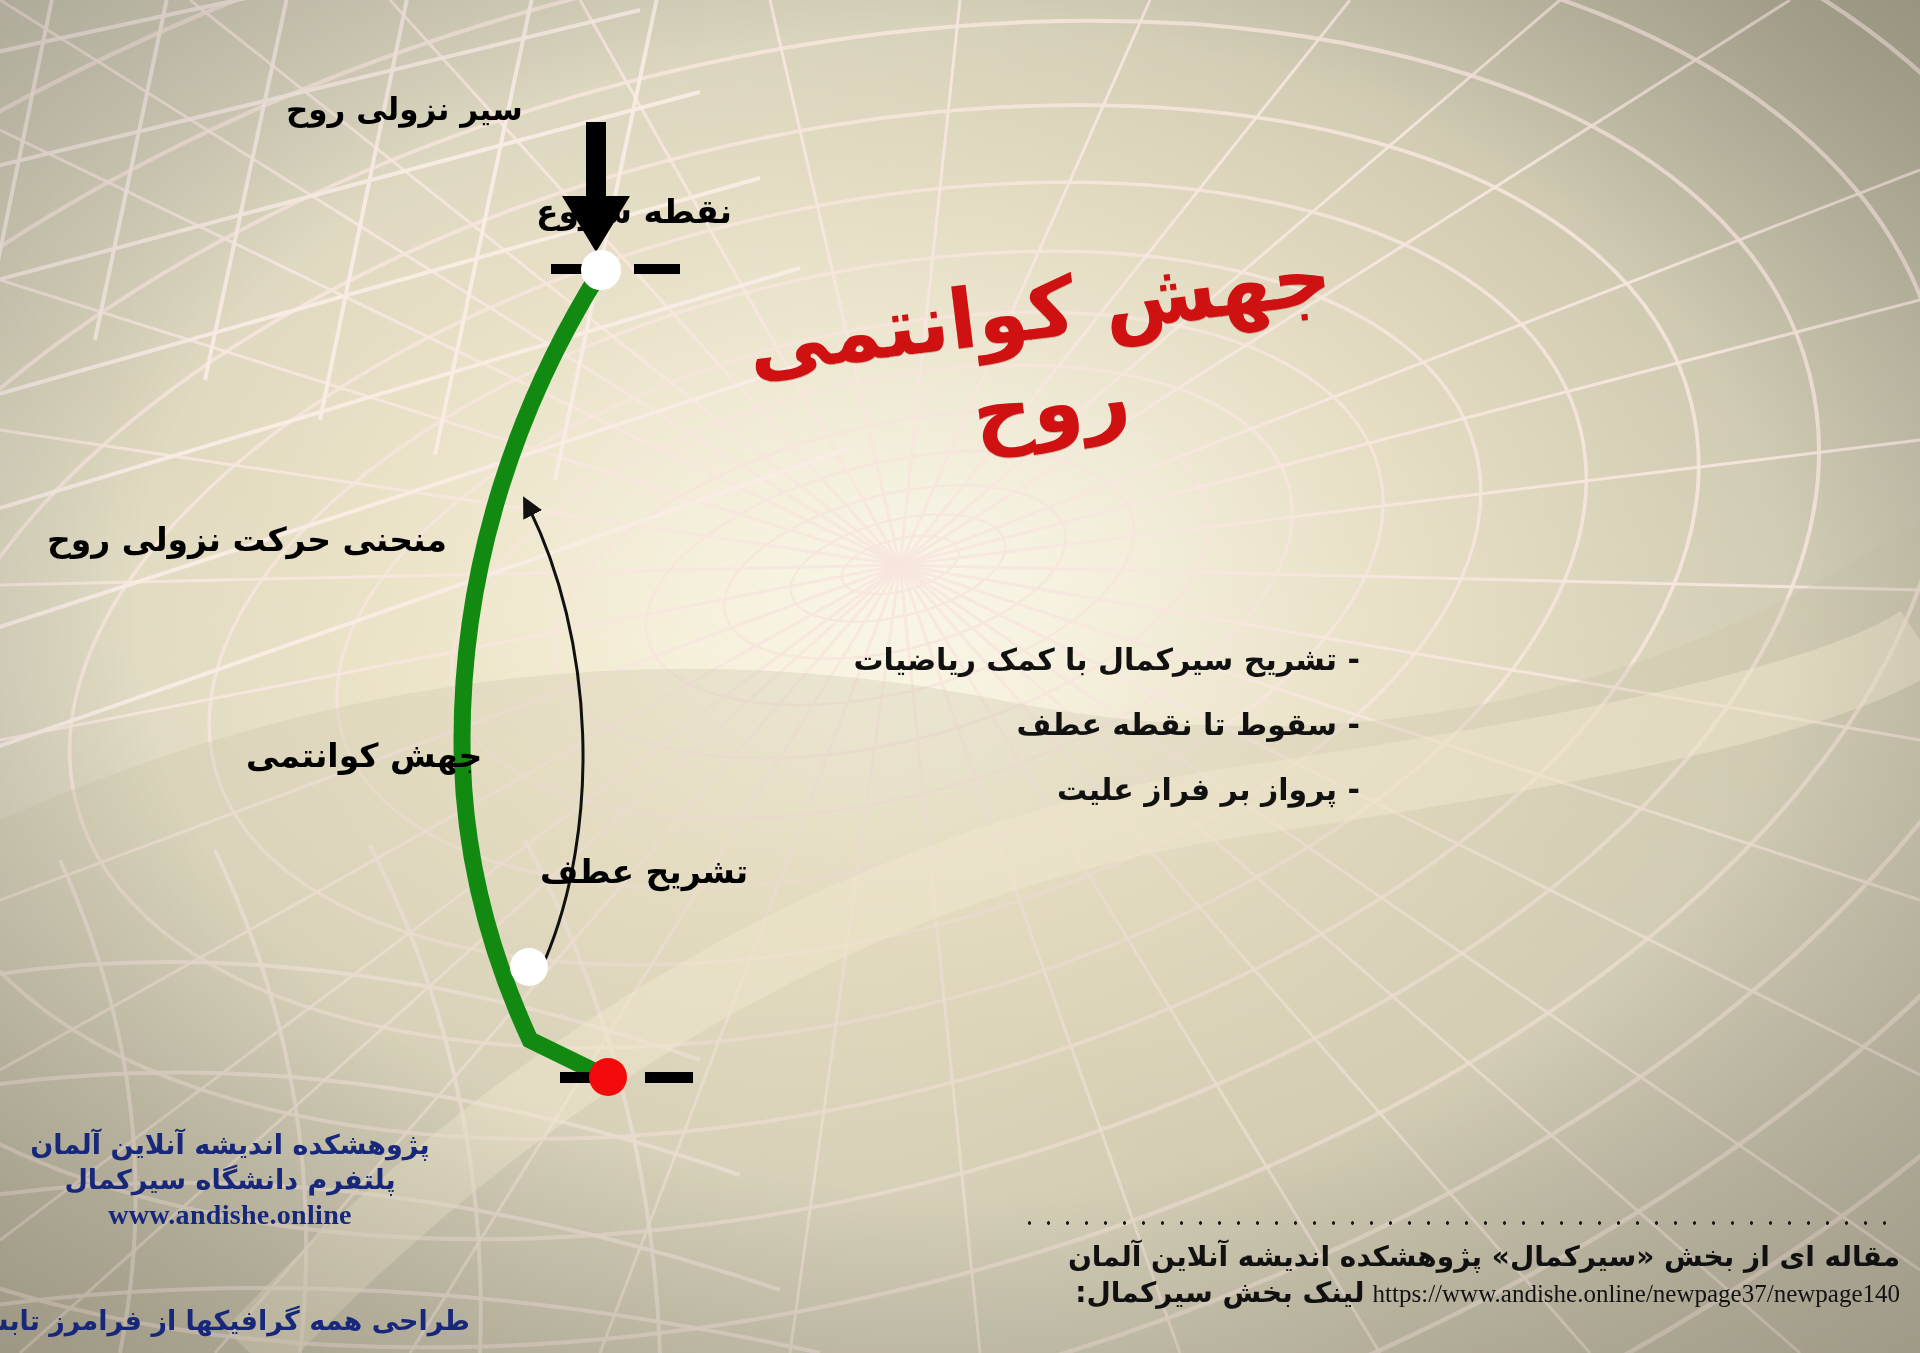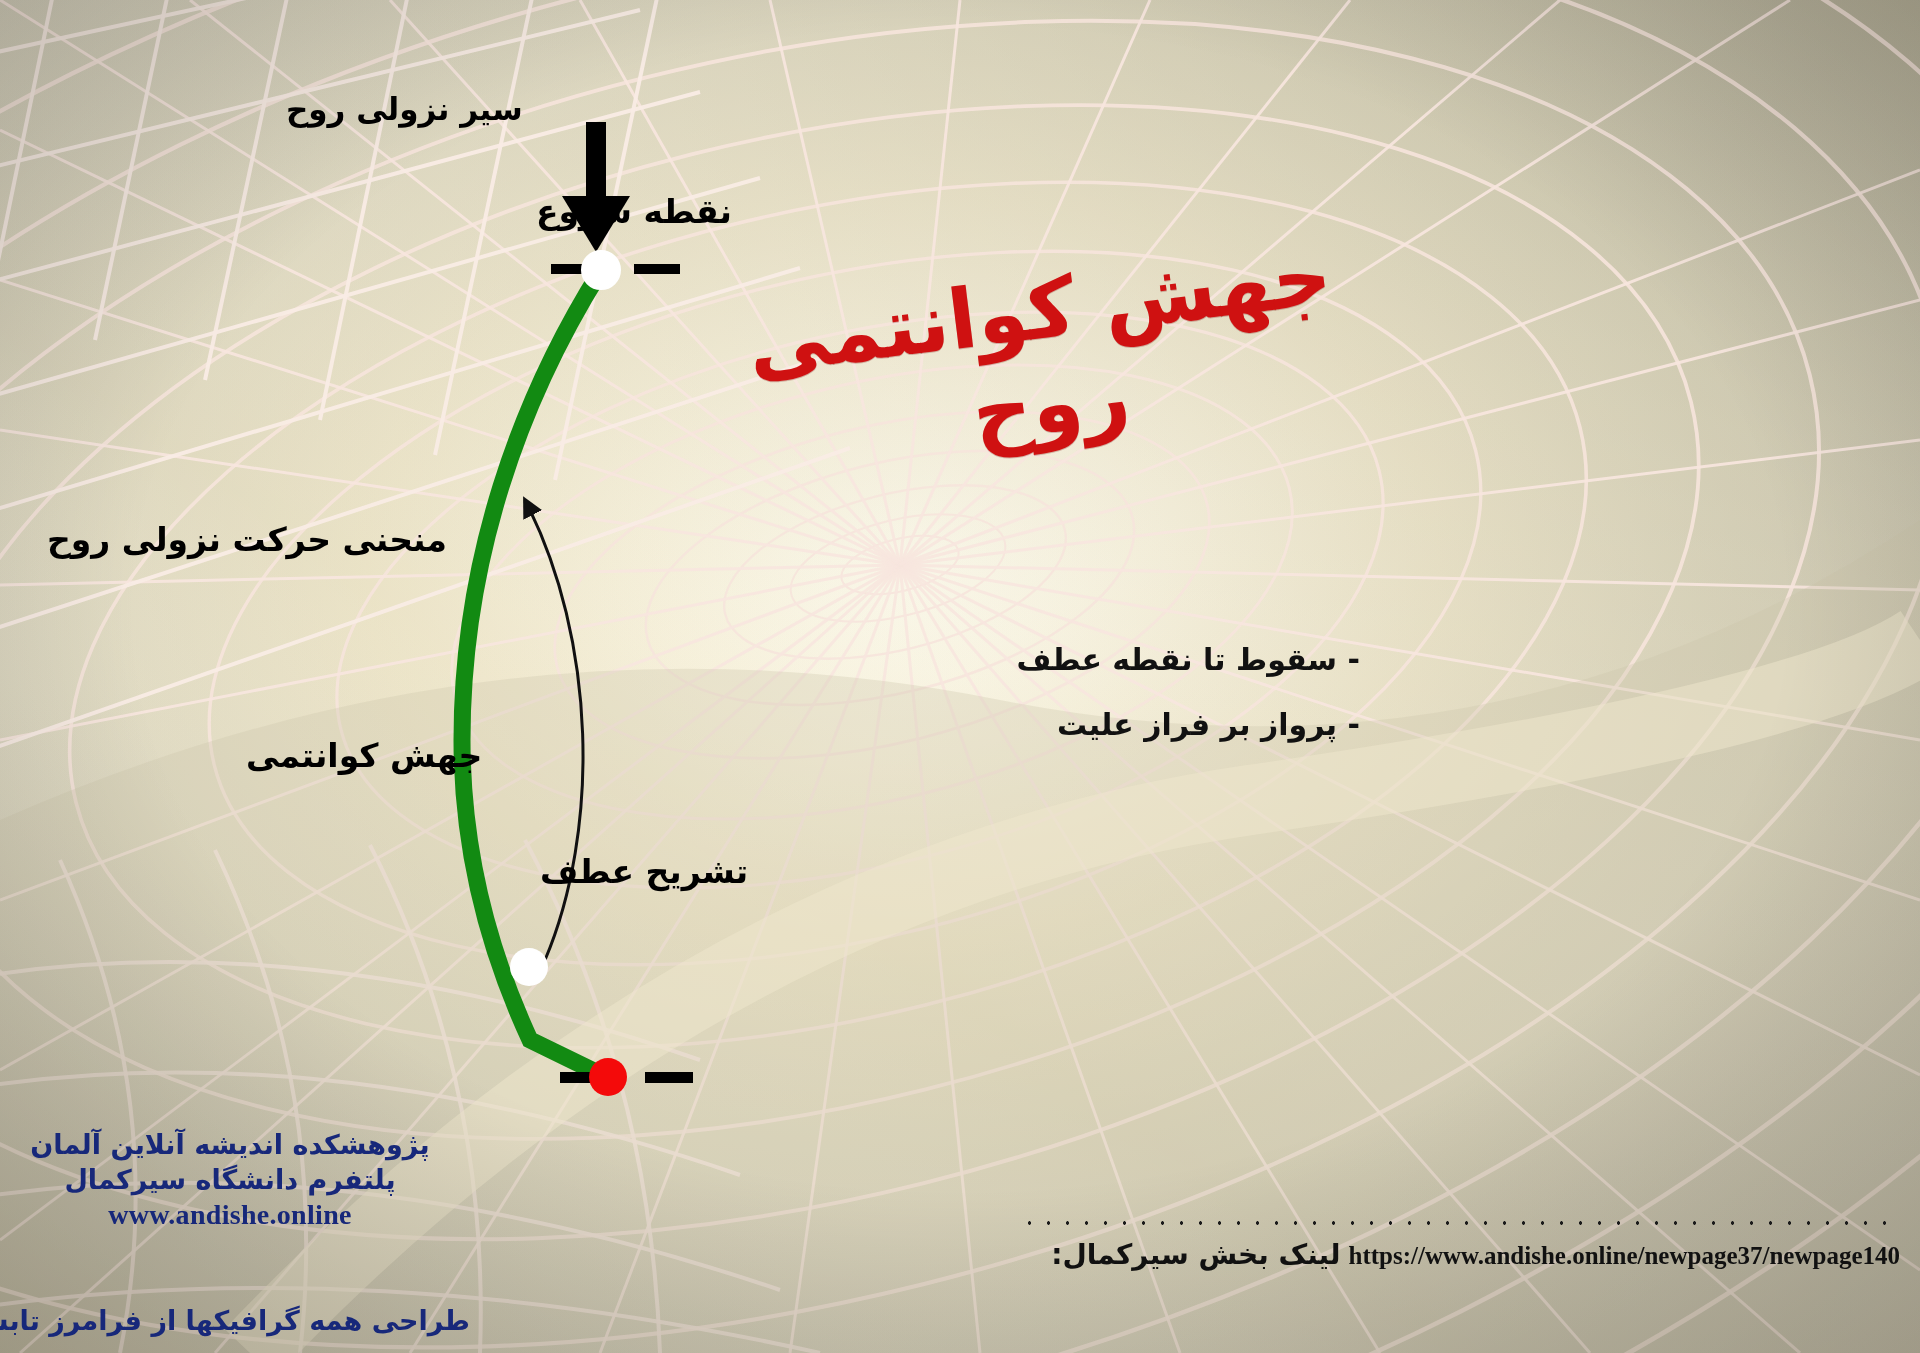--- a/index.html
+++ b/index.html
@@ -139,21 +139,21 @@
   #footer .f-link-label{
     color:#111;
     font-size:28px;
     font-weight:bold;
   }
   #footer .f-url{
     font-family:"Liberation Serif","DejaVu Serif",serif;
     direction:ltr;
     unicode-bidi:embed;
     font-size:25px;
-    font-weight:bold;
+    font-weight:normal;
     color:#111;
     margin-left:8px;
   }
 </style>
 </head>
 <body>
 
 <div id="stage">
 
   <div id="bg">
@@ -322,32 +322,34 @@
 
   <div class="lbl" id="label-start">نقطه شروع</div>
 
   <div class="lbl" id="label-curve">منحنی حرکت نزولی روح</div>
 
   <div class="lbl" id="label-leap">جهش کوانتمی</div>
 
   <div class="lbl" id="label-inflection">تشریح عطف</div>
 
   <div id="bullets">
+    <div class="bullet">- تشریح سیرکمال با کمک ریاضیات</div>
     <div class="bullet">- سقوط تا نقطه عطف</div>
     <div class="bullet">- پرواز بر فراز علیت</div>
   </div>
 
   <div id="blue-block">
     <div class="bl-line">پژوهشکده اندیشه آنلاین آلمان</div>
     <div class="bl-line">پلتفرم دانشگاه سیرکمال</div>
     <div class="bl-url">www.andishe.online</div>
   </div>
 
   <div id="credit-line">طراحی همه گرافیکها از فرامرز تابش</div>
 
   <div id="footer">
     <div id="dotted-rule"></div>
+    <div class="f-line">مقاله ای از بخش «سیرکمال» پژوهشکده اندیشه آنلاین آلمان</div>
     <div class="f-link-row">
       <span class="f-url">https://www.andishe.online/newpage37/newpage140</span><span class="f-link-label">لینک بخش سیرکمال:</span>
     </div>
   </div>
 
 </div>
 
 </body></html>

